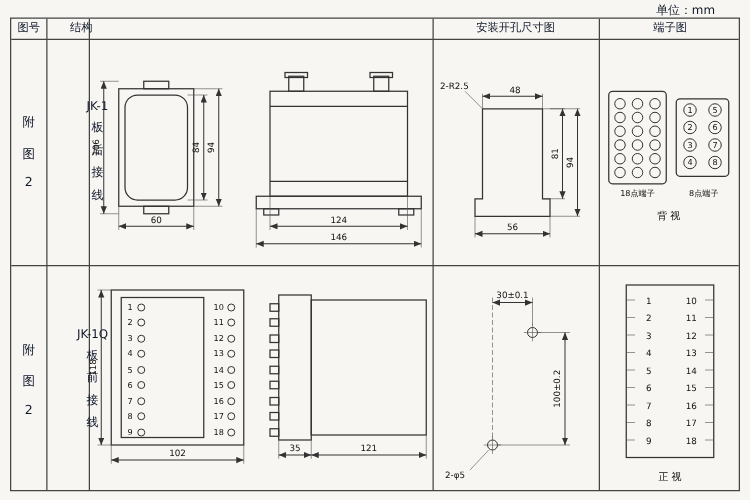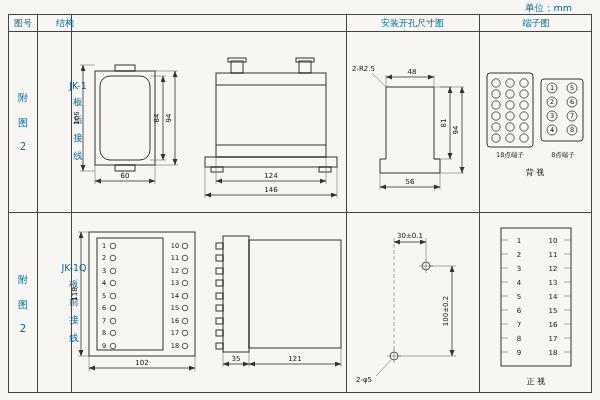--- a/index.html
+++ b/index.html
@@ -1,21 +1,21 @@
 <!DOCTYPE html>
 <html><head>
 <meta charset="utf-8">
 <style>
   html,body{margin:0;padding:0;}
-  .page{position:relative;width:600px;height:400px;background:#f7f6f2;font-family:"DejaVu Sans",sans-serif;color:#0369a1;overflow:hidden;}
+  .page{position:relative;width:600px;height:400px;background:#f7f6f2;font-family:"DejaVu Sans",sans-serif;color:#0f172a;overflow:hidden;}
   .unit{position:absolute;top:2px;right:28px;font-size:9.5px;}
   .tbl{position:absolute;left:8px;top:14px;width:584px;height:379px;border:1px solid #444;box-sizing:border-box;}
   .vl{position:absolute;top:0;width:1px;height:100%;background:#444;}
   .hl{position:absolute;left:0;height:1px;width:100%;background:#444;}
-  .hcell{position:absolute;top:0;height:16px;line-height:16px;text-align:center;font-size:9px;}
+  .hcell{position:absolute;top:0;height:16px;line-height:16px;text-align:center;font-size:9px;font-family:Liberation Mono, monospace;}
   .vstack{position:absolute;display:flex;flex-direction:column;align-items:center;justify-content:center;font-size:10px;}
   .vstack.fig{gap:11px;}
   .vstack.str{gap:5px;font-size:9.5px;padding-left:24px;}
   .draw{position:absolute;}
   svg text{font-family:"DejaVu Sans",sans-serif;font-size:7px;fill:#111;}
   svg .lab{font-size:6.5px;}
   svg .view{font-size:8px;}
   svg .shape{fill:none;stroke:#333;stroke-width:1;}
   svg .thin{fill:none;stroke:#555;stroke-width:0.5;}
   svg .dim{stroke:#333;stroke-width:0.8;fill:none;}

